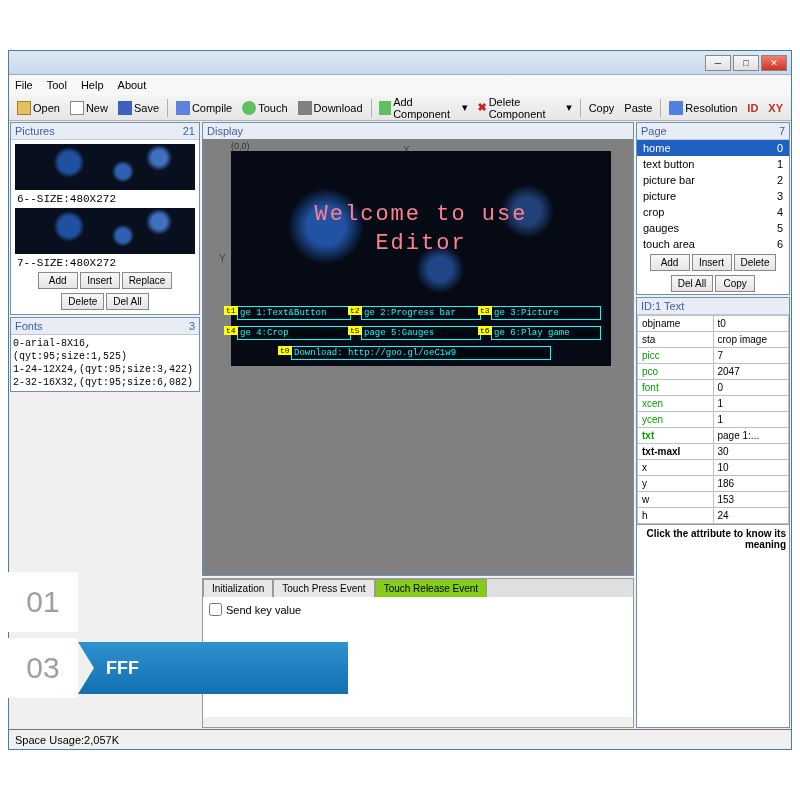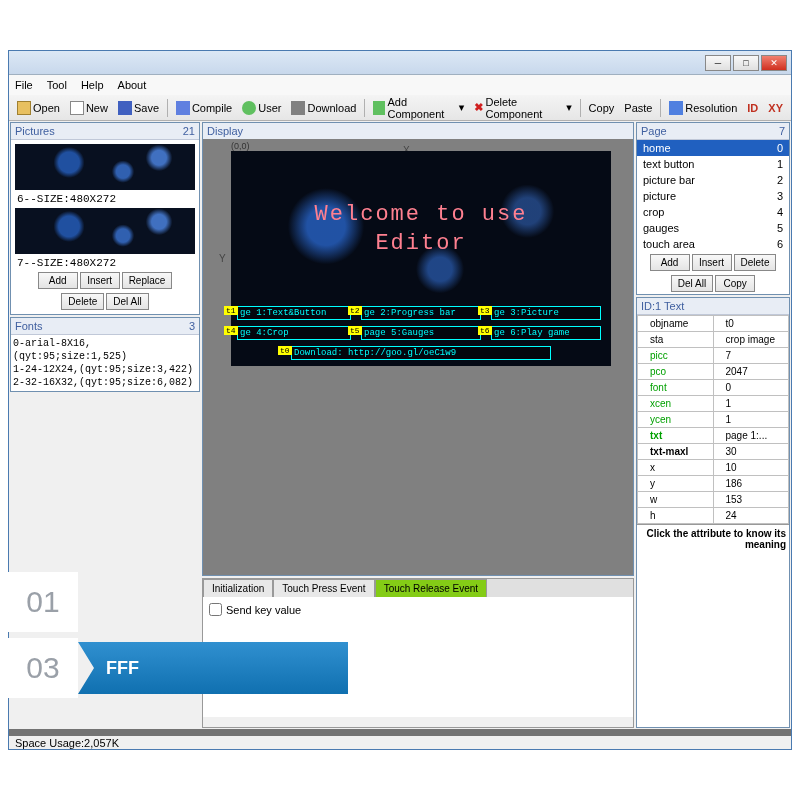--- a/index.html
+++ b/index.html
@@ -50,26 +50,26 @@
 .tab { padding: 3px 8px; border: 1px solid #999; border-bottom: none; background: #e8e8e8; font-size: 10px; cursor: pointer; }
 .tab.active { background: #84cc16; }
 .tab-content { padding: 6px; background: #fff; height: 120px; font-size: 11px; }
 .checkbox { display: flex; align-items: center; gap: 4px; margin-bottom: 4px; }
 .usercode { margin-top: 4px; }
 .usercode textarea { width: 100%; height: 60px; font-family: 'Courier New', monospace; font-size: 11px; border: 1px solid #aaa; padding: 2px; }
 .page-list { font-size: 11px; }
 .page-row { display: flex; justify-content: space-between; padding: 2px 6px; cursor: pointer; }
 .page-row.sel { background: #2060c0; color: #fff; }
 .prop-table { width: 100%; border-collapse: collapse; font-size: 10px; }
-.prop-table td { border: 1px solid #c0c0c0; padding: 2px 12px; }
+.prop-table td { border: 1px solid #c0c0c0; padding: 2px 4px; }
 .prop-table td:first-child { width: 50%; }
 .green { color: #00a000; }
 .bold { font-weight: bold; }
 .prop-hint { font-size: 10px; font-weight: bold; padding: 3px; border-top: 1px solid #999; text-align: right; }
-.statusbar { height: 20px; background: #f0f0f0; border-top: 7px solid #737373; padding: 2px 6px; font-size: 11px; display: flex; align-items: center; }
+.statusbar { height: 20px; background: #f0f0f0; border-top: 1px solid #737373; padding: 2px 6px; font-size: 11px; display: flex; align-items: center; }
 .overlay { position: absolute; left: 8px; bottom: 96px; width: 340px; z-index: 100; }
 .feat { display: flex; align-items: center; margin-bottom: 6px; }
 .feat-num { width: 70px; height: 60px; background: #fff; display: flex; align-items: center; justify-content: center; font-size: 30px; font-weight: 300; color: #9aa0a8; font-family: Arial; }
 .feat-bar { flex: 1; height: 52px; display: flex; align-items: center; padding-left: 28px; color: #fff; font-weight: bold; font-size: 18px; position: relative; clip-path: polygon(0 0, 100% 0, 100% 100%, 0 100%, 16px 50%); }
 .feat-bar::before { content: ''; position: absolute; left: -10px; top: 50%; transform: translateY(-50%); width: 0; height: 0; border-top: 26px solid transparent; border-bottom: 26px solid transparent; }
 .f1 { background: linear-gradient(#ff9030, #f07010); }
 .f2 { background: linear-gradient(#3090d0, #1070b0); }
 .f3 { background: linear-gradient(#3090d0, #1070b0); }
 </style>
 </head>
@@ -100,21 +100,21 @@
         <span class="icon icon-save"></span>
         <span>Save</span>
       </div>
     <div class="tsep"></div>
     <div class="tbtn">
         <span class="icon icon-compile"></span>
         <span>Compile</span>
       </div>
     <div class="tbtn">
         <span class="icon icon-debug"></span>
-        <span>User</span>
+        <span>Touch</span>
       </div>
     <div class="tbtn">
         <span class="icon icon-download"></span>
         <span>Download</span>
       </div>
     <div class="tsep"></div>
     <div class="tbtn"><span class="icon icon-add"></span><span>Add Component</span> ▾</div>
     <div class="tbtn"><span class="icon-del">✖</span><span>Delete Component</span> ▾</div>
     <div class="tsep"></div>
     <div class="tbtn">

